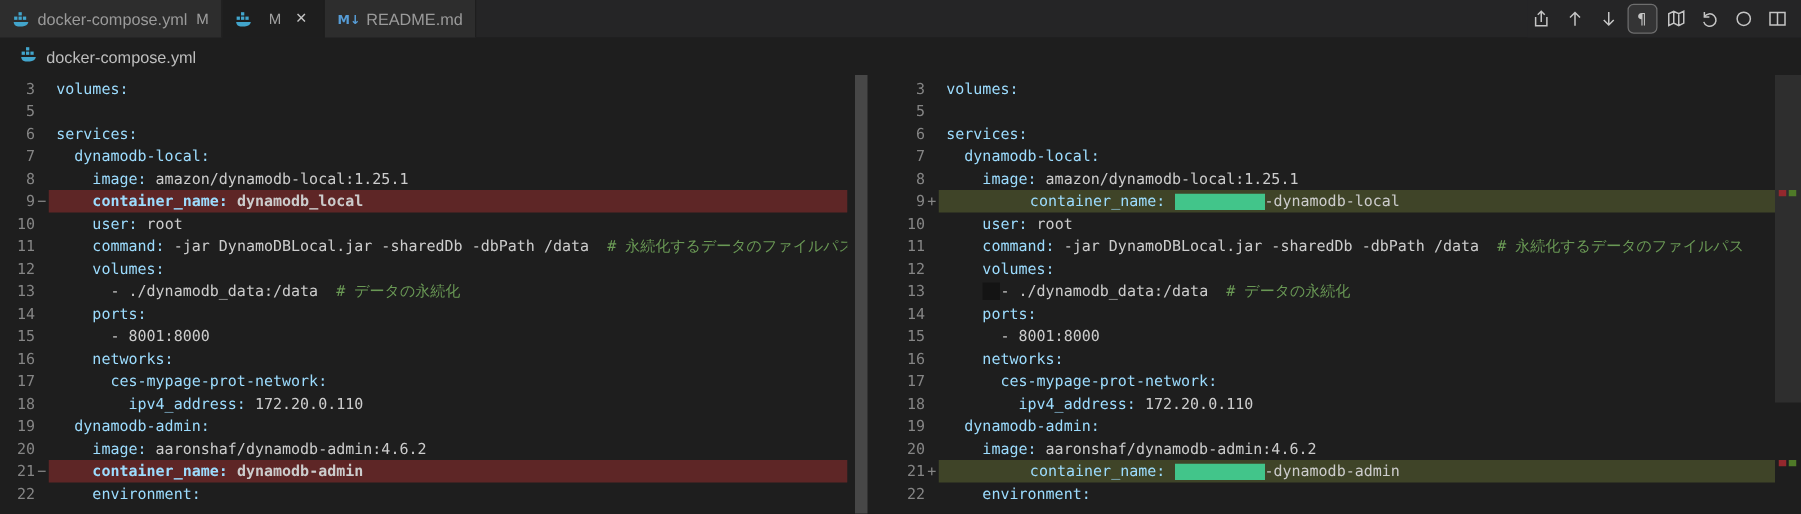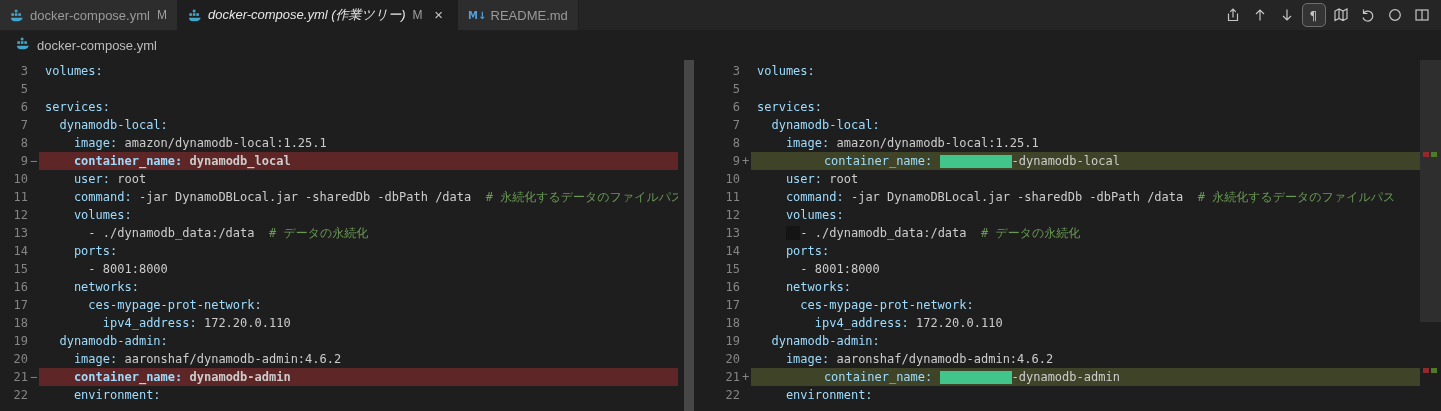--- a/index.html
+++ b/index.html
@@ -79,21 +79,20 @@
           <svg width="14" height="14" viewBox="0 0 16 16">
             <g fill="#42a5cc">
               <rect x="1.5" y="6" width="3" height="3"></rect>
               <rect x="5.5" y="6" width="3" height="3"></rect>
               <rect x="9.5" y="6" width="3" height="3"></rect>
               <rect x="5.5" y="2" width="3" height="3"></rect>
               <path d="M1 11h13.5c-.5 2.6-2.7 4-5.5 4H5c-2.3 0-3.7-1.7-4-4z"></path>
             </g>
           </svg>
         </span>
-        <span class="label italic">docker-compose.yml (作業ツリー)</span>
         <span class="badge">M</span>
         <span class="close">×</span>
       </div>
       <div class="tab">
         <span class="ticon">
           <svg width="17" height="14" viewBox="0 0 17 14">
             <text x="0" y="11" font-size="10" font-weight="bold" fill="#569cd6" font-family="DejaVu Sans,sans-serif">M↓</text>
           </svg>
         </span>
         <span class="label">README.md</span>

